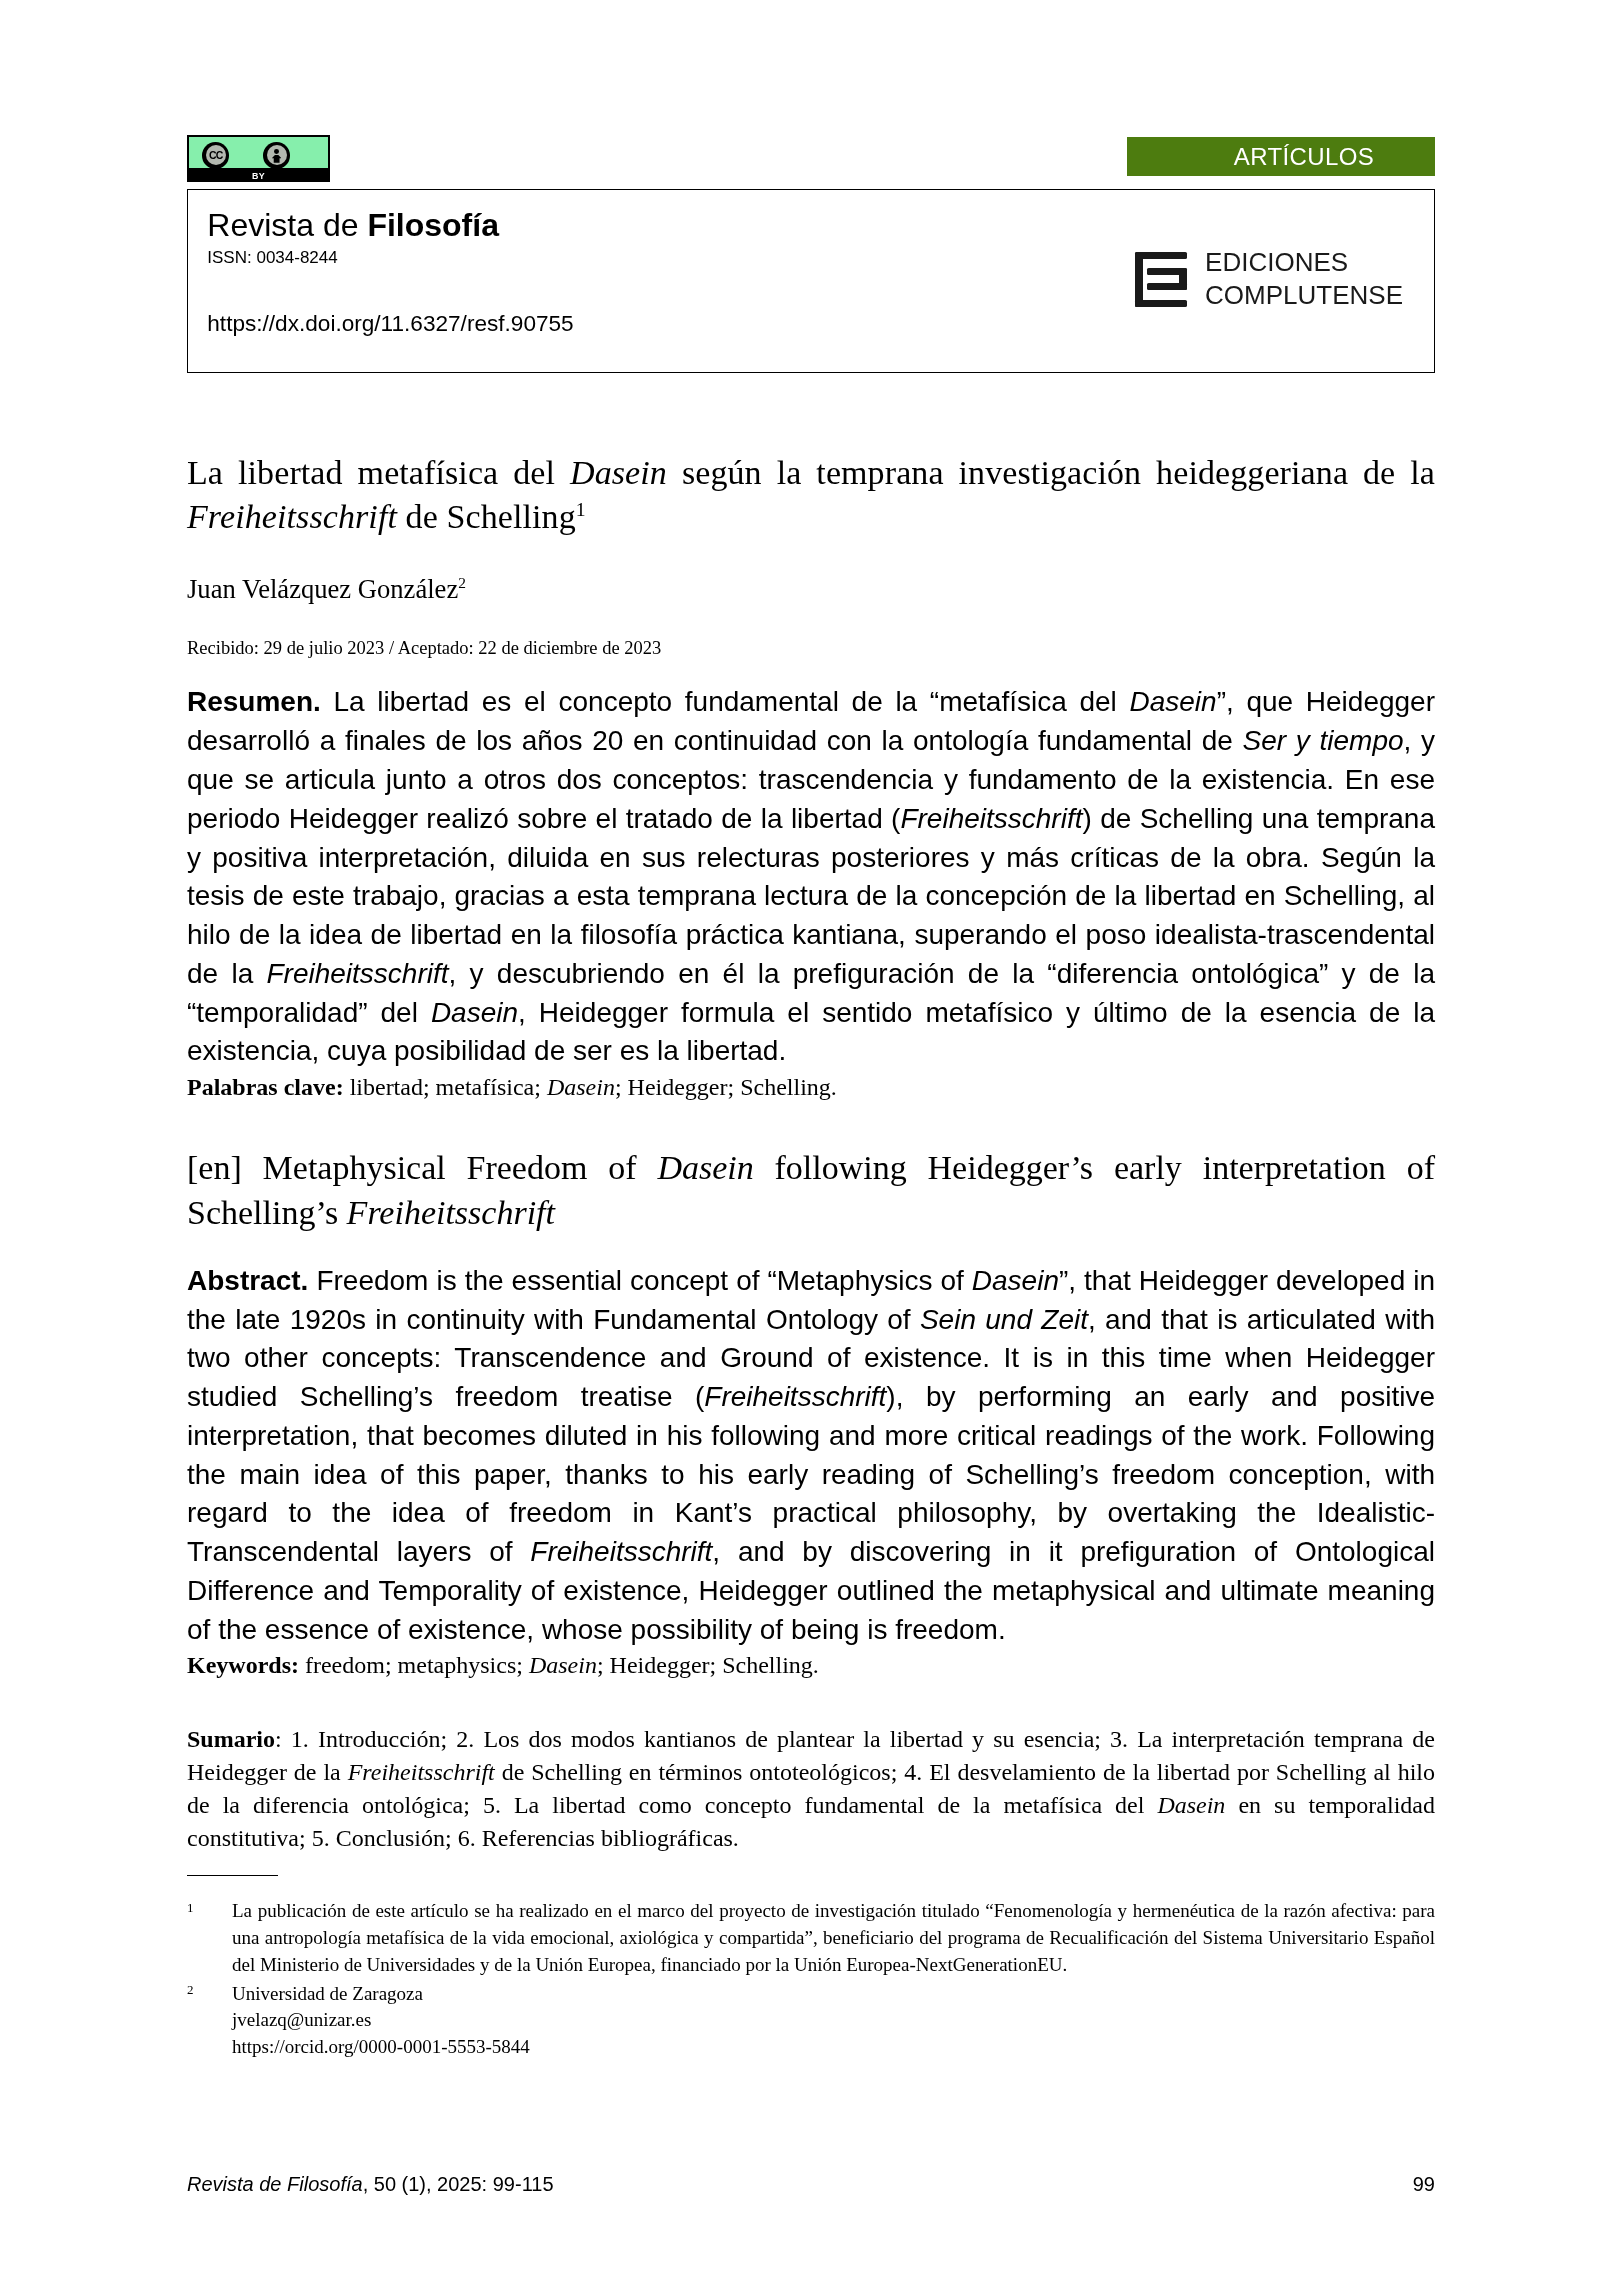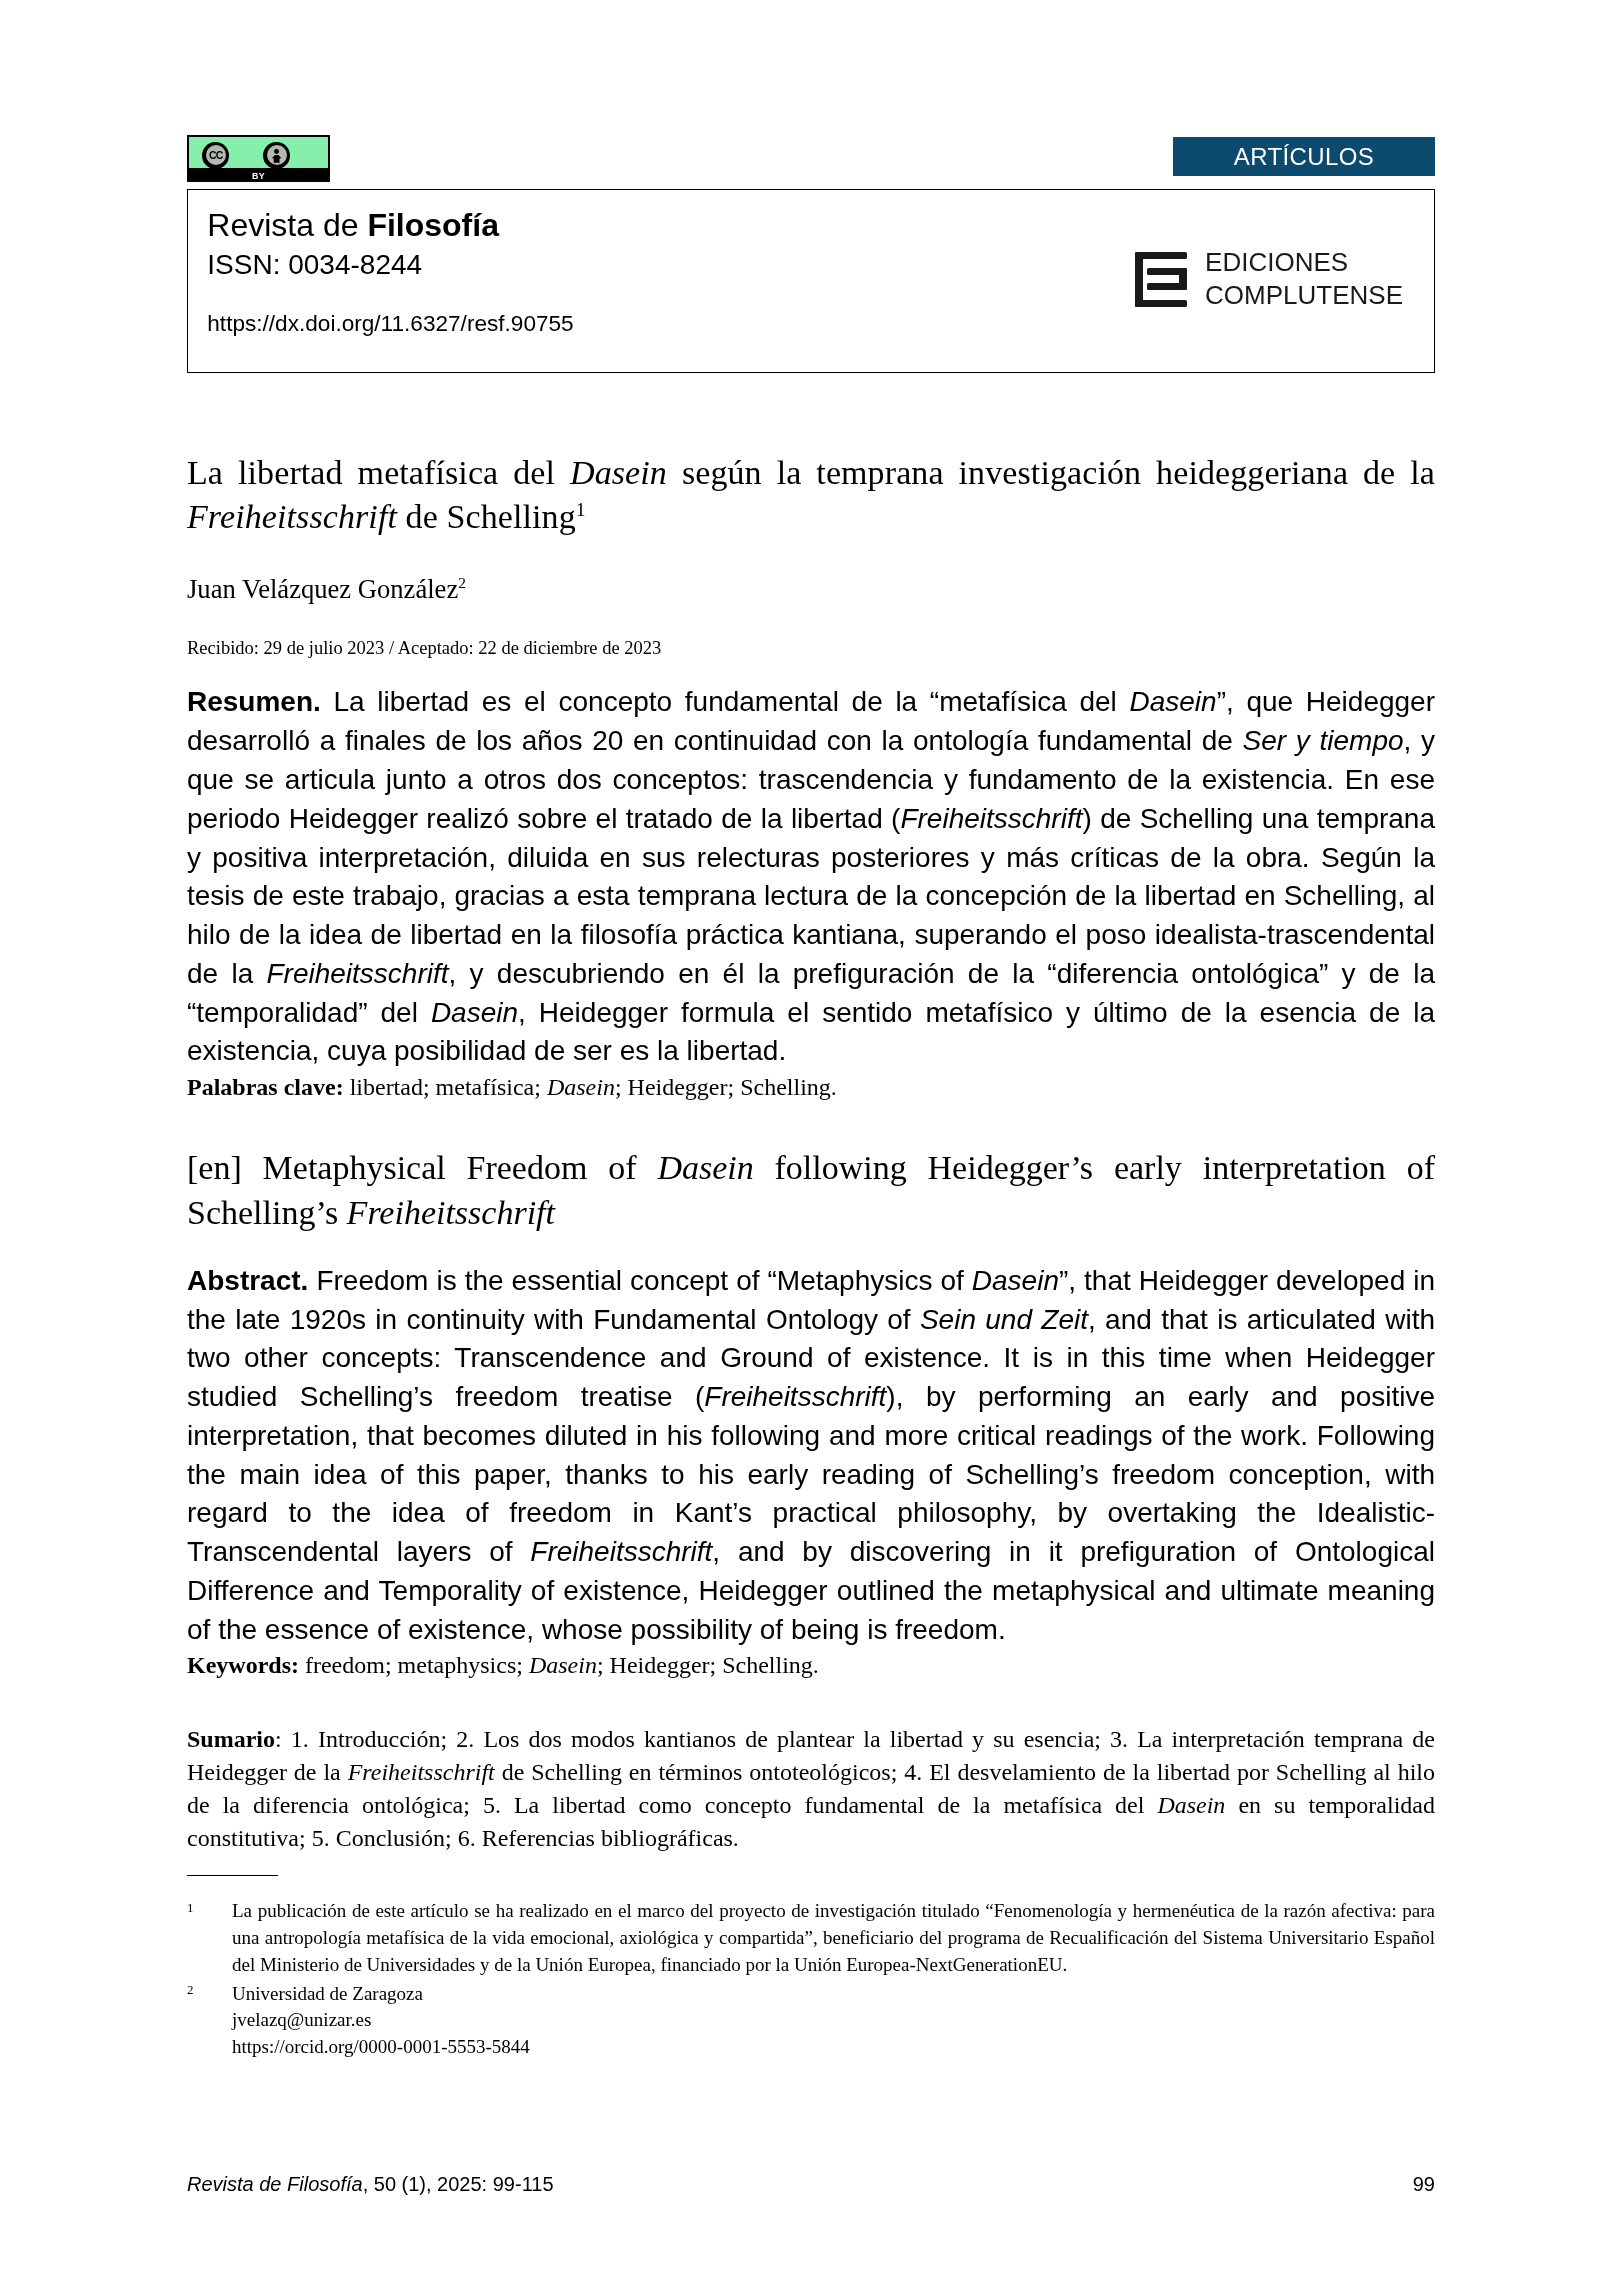--- a/index.html
+++ b/index.html
@@ -118,28 +118,29 @@
     letter-spacing: 0.4px;
     line-height: 1;
   }
 
   .articulos {
     position: absolute;
     right: 0;
     top: 2.4px;
     width: 262px;
     height: 39px;
-    background: #0c4a6e;
+    background: #4d7c0f;
     color: #ffffff;
     font-family: "Liberation Sans", sans-serif;
     font-size: 24px;
     letter-spacing: 0.4px;
     display: flex;
     align-items: center;
     justify-content: center;
+    padding-left: 46px;
   }
 
   
   .masthead {
     position: absolute;
     left: 187px;
     top: 189px;
     width: 1248px;
     height: 184px;
     border: 1.6px solid #000000;
@@ -153,21 +154,21 @@
   .mast-title {
     font-family: "Liberation Sans", sans-serif;
     font-size: 32px;
     line-height: 1.12;
     color: #000;
     white-space: nowrap;
   }
   .mast-title b { font-weight: bold; }
   .mast-issn {
     font-family: "Liberation Sans", sans-serif;
-    font-size: 28px;
+    font-size: 17px;
     line-height: 1.25;
     margin-top: 3.2px;
     color: #000;
     white-space: nowrap;
   }
   .mast-doi {
     position: absolute;
     left: 19.3px;
     top: 121px;
     font-family: "Liberation Sans", sans-serif;

